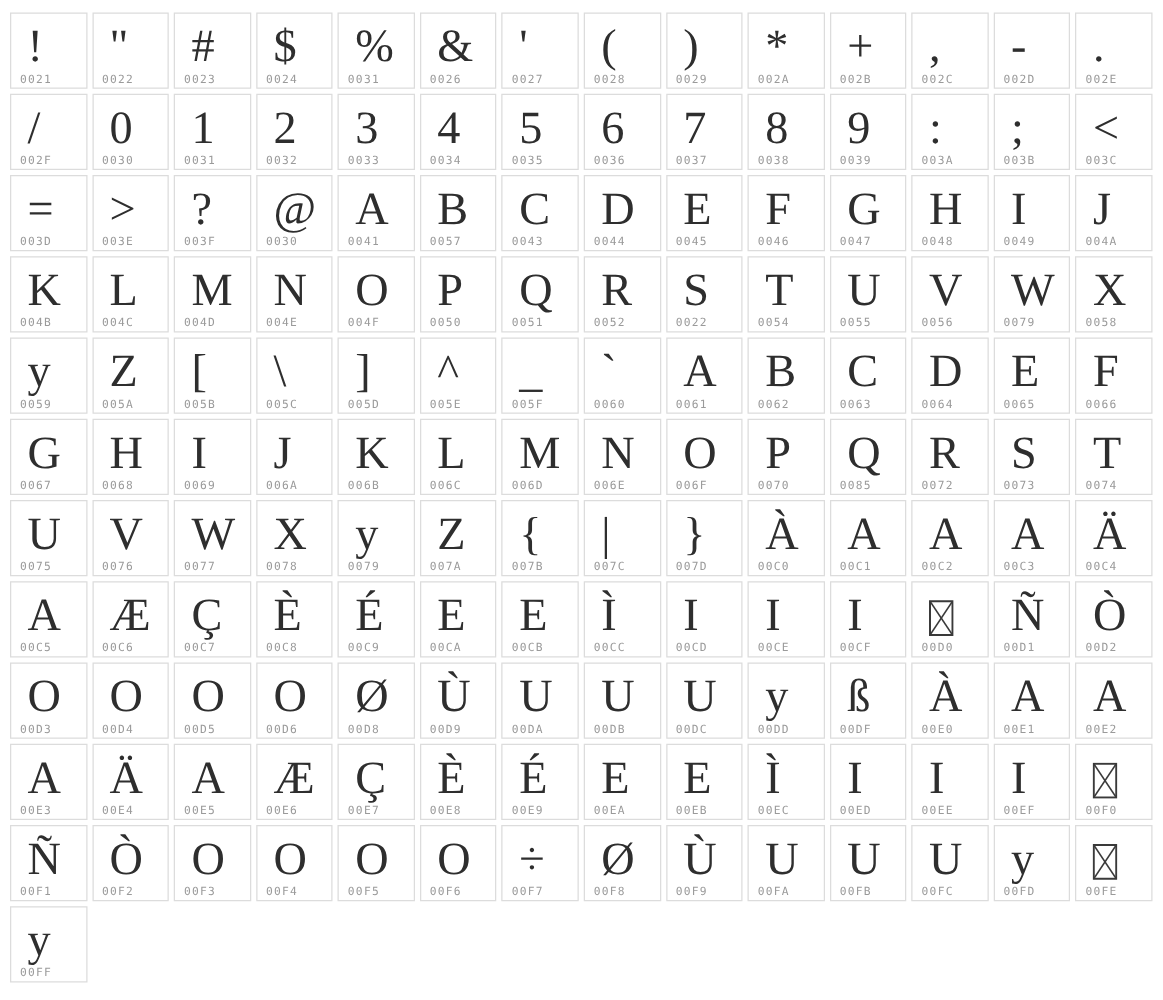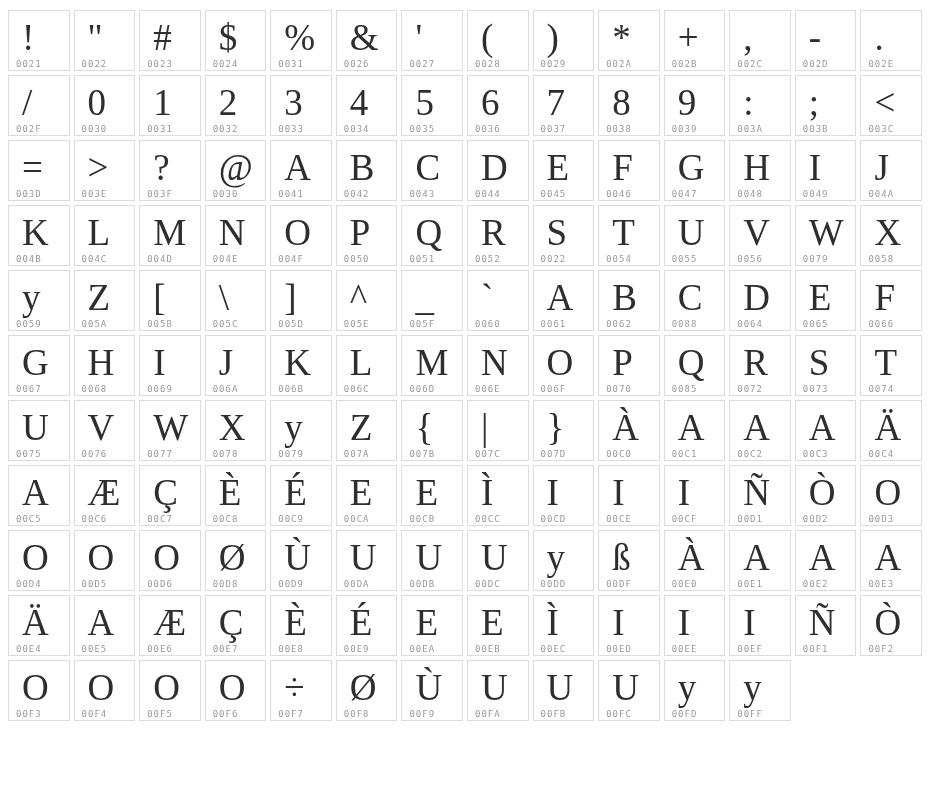--- a/index.html
+++ b/index.html
@@ -176,21 +176,21 @@
     <div class="cell">
       <div class="glyph">@</div>
       <div class="code">0030</div>
     </div>
     <div class="cell">
       <div class="glyph">A</div>
       <div class="code">0041</div>
     </div>
     <div class="cell">
       <div class="glyph">B</div>
-      <div class="code">0042</div>
+      <div class="code">0057</div>
     </div>
     <div class="cell">
       <div class="glyph">C</div>
       <div class="code">0043</div>
     </div>
     <div class="cell">
       <div class="glyph">D</div>
       <div class="code">0044</div>
     </div>
     <div class="cell">
@@ -308,21 +308,21 @@
     <div class="cell">
       <div class="glyph">A</div>
       <div class="code">0061</div>
     </div>
     <div class="cell">
       <div class="glyph">B</div>
       <div class="code">0062</div>
     </div>
     <div class="cell">
       <div class="glyph">C</div>
-      <div class="code">0088</div>
+      <div class="code">0063</div>
     </div>
     <div class="cell">
       <div class="glyph">D</div>
       <div class="code">0064</div>
     </div>
     <div class="cell">
       <div class="glyph">E</div>
       <div class="code">0065</div>
     </div>
     <div class="cell">
@@ -479,20 +479,28 @@
     </div>
     <div class="cell">
       <div class="glyph">I</div>
       <div class="code">00CE</div>
     </div>
     <div class="cell">
       <div class="glyph">I</div>
       <div class="code">00CF</div>
     </div>
     <div class="cell">
+      <div class="glyph notdef"><svg class="notdef-box" width="20" height="29" viewBox="0 0 20 29">
+          <rect x="1" y="1" width="18" height="27" fill="none" stroke="#3a3a3a" stroke-width="1.6"></rect>
+          <line x1="1" y1="1" x2="19" y2="28" stroke="#3a3a3a" stroke-width="1.2"></line>
+          <line x1="19" y1="1" x2="1" y2="28" stroke="#3a3a3a" stroke-width="1.2"></line>
+        </svg></div>
+      <div class="code">00D0</div>
+    </div>
+    <div class="cell">
       <div class="glyph">Ñ</div>
       <div class="code">00D1</div>
     </div>
     <div class="cell">
       <div class="glyph">Ò</div>
       <div class="code">00D2</div>
     </div>
     <div class="cell">
       <div class="glyph">O</div>
       <div class="code">00D3</div>
@@ -595,20 +603,28 @@
     </div>
     <div class="cell">
       <div class="glyph">I</div>
       <div class="code">00EE</div>
     </div>
     <div class="cell">
       <div class="glyph">I</div>
       <div class="code">00EF</div>
     </div>
     <div class="cell">
+      <div class="glyph notdef"><svg class="notdef-box" width="20" height="29" viewBox="0 0 20 29">
+          <rect x="1" y="1" width="18" height="27" fill="none" stroke="#3a3a3a" stroke-width="1.6"></rect>
+          <line x1="1" y1="1" x2="19" y2="28" stroke="#3a3a3a" stroke-width="1.2"></line>
+          <line x1="19" y1="1" x2="1" y2="28" stroke="#3a3a3a" stroke-width="1.2"></line>
+        </svg></div>
+      <div class="code">00F0</div>
+    </div>
+    <div class="cell">
       <div class="glyph">Ñ</div>
       <div class="code">00F1</div>
     </div>
     <div class="cell">
       <div class="glyph">Ò</div>
       <div class="code">00F2</div>
     </div>
     <div class="cell">
       <div class="glyph">O</div>
       <div class="code">00F3</div>
@@ -645,18 +661,26 @@
       <div class="glyph">U</div>
       <div class="code">00FB</div>
     </div>
     <div class="cell">
       <div class="glyph">U</div>
       <div class="code">00FC</div>
     </div>
     <div class="cell">
       <div class="glyph">y</div>
       <div class="code">00FD</div>
+    </div>
+    <div class="cell">
+      <div class="glyph notdef"><svg class="notdef-box" width="20" height="29" viewBox="0 0 20 29">
+          <rect x="1" y="1" width="18" height="27" fill="none" stroke="#3a3a3a" stroke-width="1.6"></rect>
+          <line x1="1" y1="1" x2="19" y2="28" stroke="#3a3a3a" stroke-width="1.2"></line>
+          <line x1="19" y1="1" x2="1" y2="28" stroke="#3a3a3a" stroke-width="1.2"></line>
+        </svg></div>
+      <div class="code">00FE</div>
     </div>
     <div class="cell">
       <div class="glyph">y</div>
       <div class="code">00FF</div>
     </div>
   </div>
 
 </body></html>

